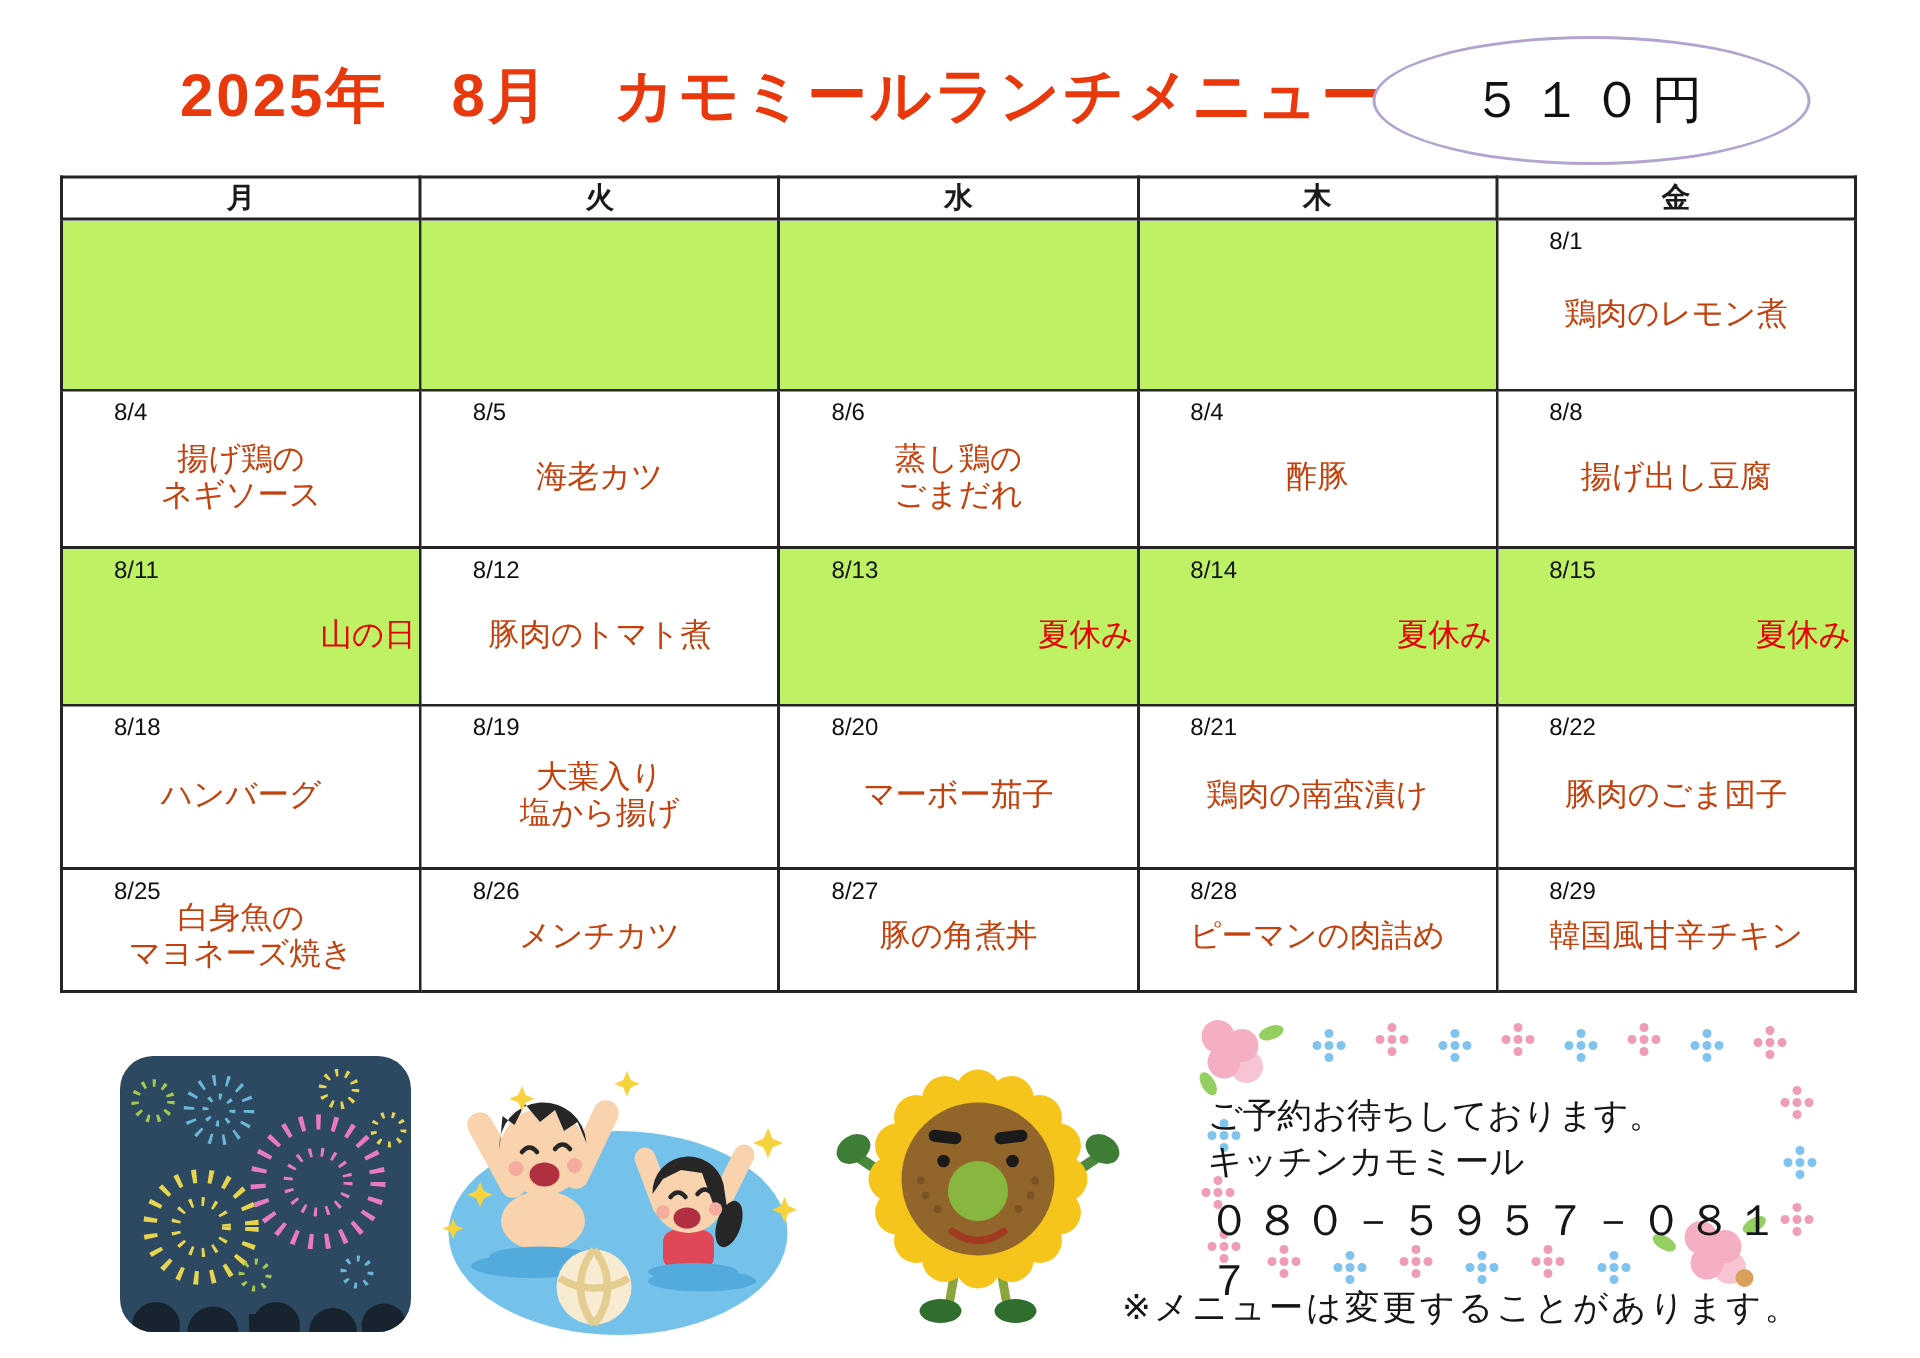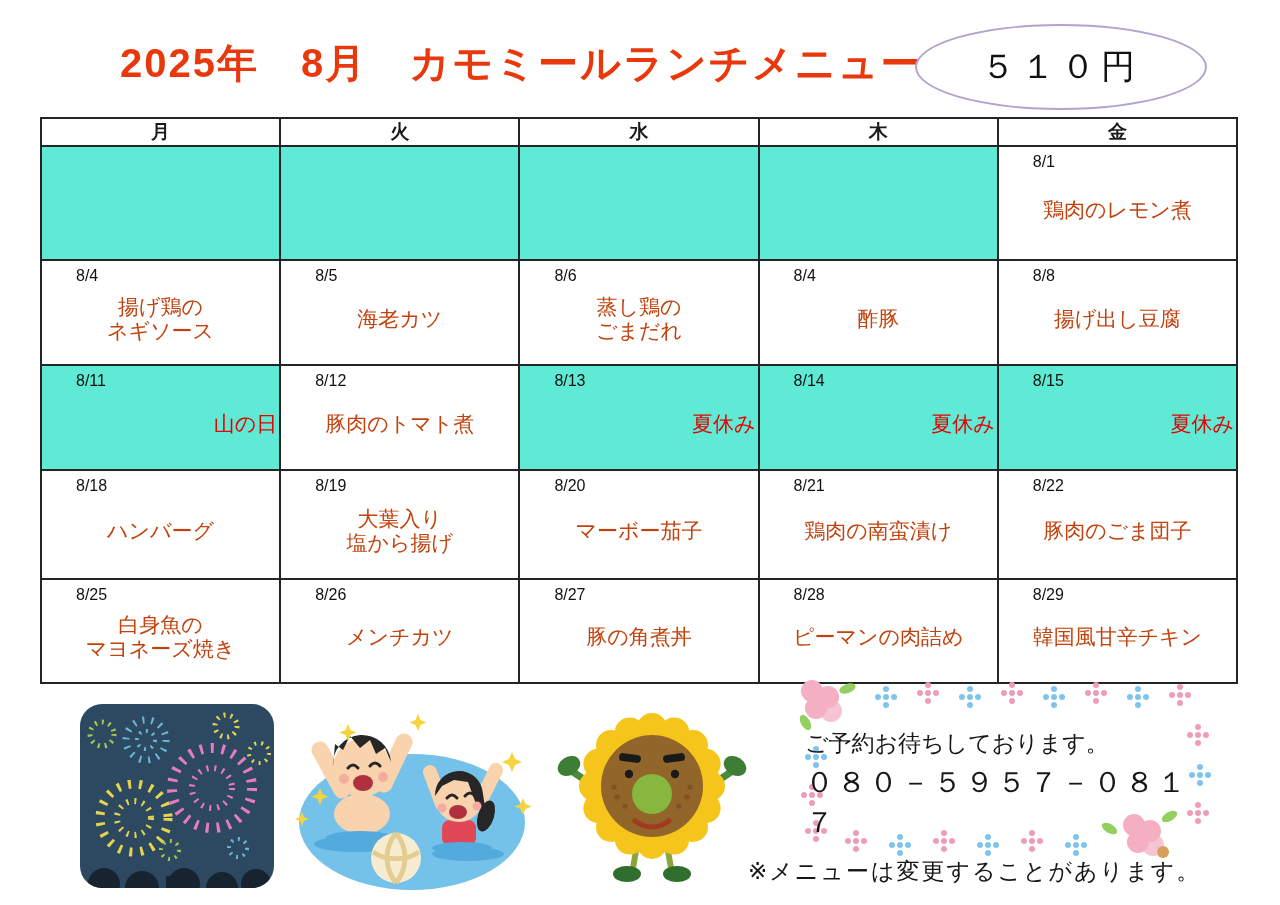--- a/index.html
+++ b/index.html
@@ -23,23 +23,23 @@
     position:absolute;left:40px;top:117px;width:1198px;
     border-collapse:collapse;table-layout:fixed;background:#fff;
   }
   .cal th,.cal td{border:2px solid #242424;padding:0;}
   .cal thead tr{height:24px;}
   .cal th{font-size:19px;font-weight:600;text-align:center;vertical-align:middle;}
   .cal tr.r0{height:114px;}
   .cal tr.r1{height:105px;}
   .cal tr.r2{height:105px;}
   .cal tr.r3{height:109px;}
-  .cal tr.r4{height:104px;}
+  .cal tr.r4{height:82px;}
   .cal td{position:relative;vertical-align:top;background:#fff;}
-  .cal td[data-shade="gray"]{background:#5eead4;}
+  .cal td[data-shade="gray"]{background:#bef264;}
   .cell-date{position:absolute;top:6px;left:34px;font-size:16px;color:#111;}
   .cell-menu{
     position:absolute;left:2px;right:2px;top:56%;transform:translateY(-50%);
     text-align:center;font-size:21px;line-height:1.15;color:#c2410c;white-space:pre-line;
   }
   .cell-menu[data-color="red"]{color:#e60000;text-align:right;}
   
   .illus{position:absolute;}
   .reserve-box{
     position:absolute;left:805px;top:688px;width:406px;height:166px;background:#fff;
@@ -347,17 +347,18 @@
   <span class="flw" style="left:180px;top:154px;color:#7fc4ef"></span>
   <span class="flw" style="left:224px;top:150px;color:#ef9db6"></span>
   <span class="flw" style="left:268px;top:154px;color:#7fc4ef"></span>
   <span class="bloom" style="left:318px;top:126px"></span>
   <span class="leaf" style="left:296px;top:136px;transform:rotate(30deg)"></span>
   <span class="leaf" style="left:356px;top:124px;transform:rotate(-30deg)"></span>
   <span class="dotdeco" style="left:352px;top:158px"></span>
 
   <div class="reserve-text">
     <div class="reserve-line">ご予約お待ちしております。</div>
+    <div class="reserve-line">キッチンカモミール</div>
     <div class="reserve-phone">０８０－５９５７－０８１７</div>
   </div>
 </div>
 
 <div class="note">※メニューは変更することがあります。</div>
 
 </body></html>

